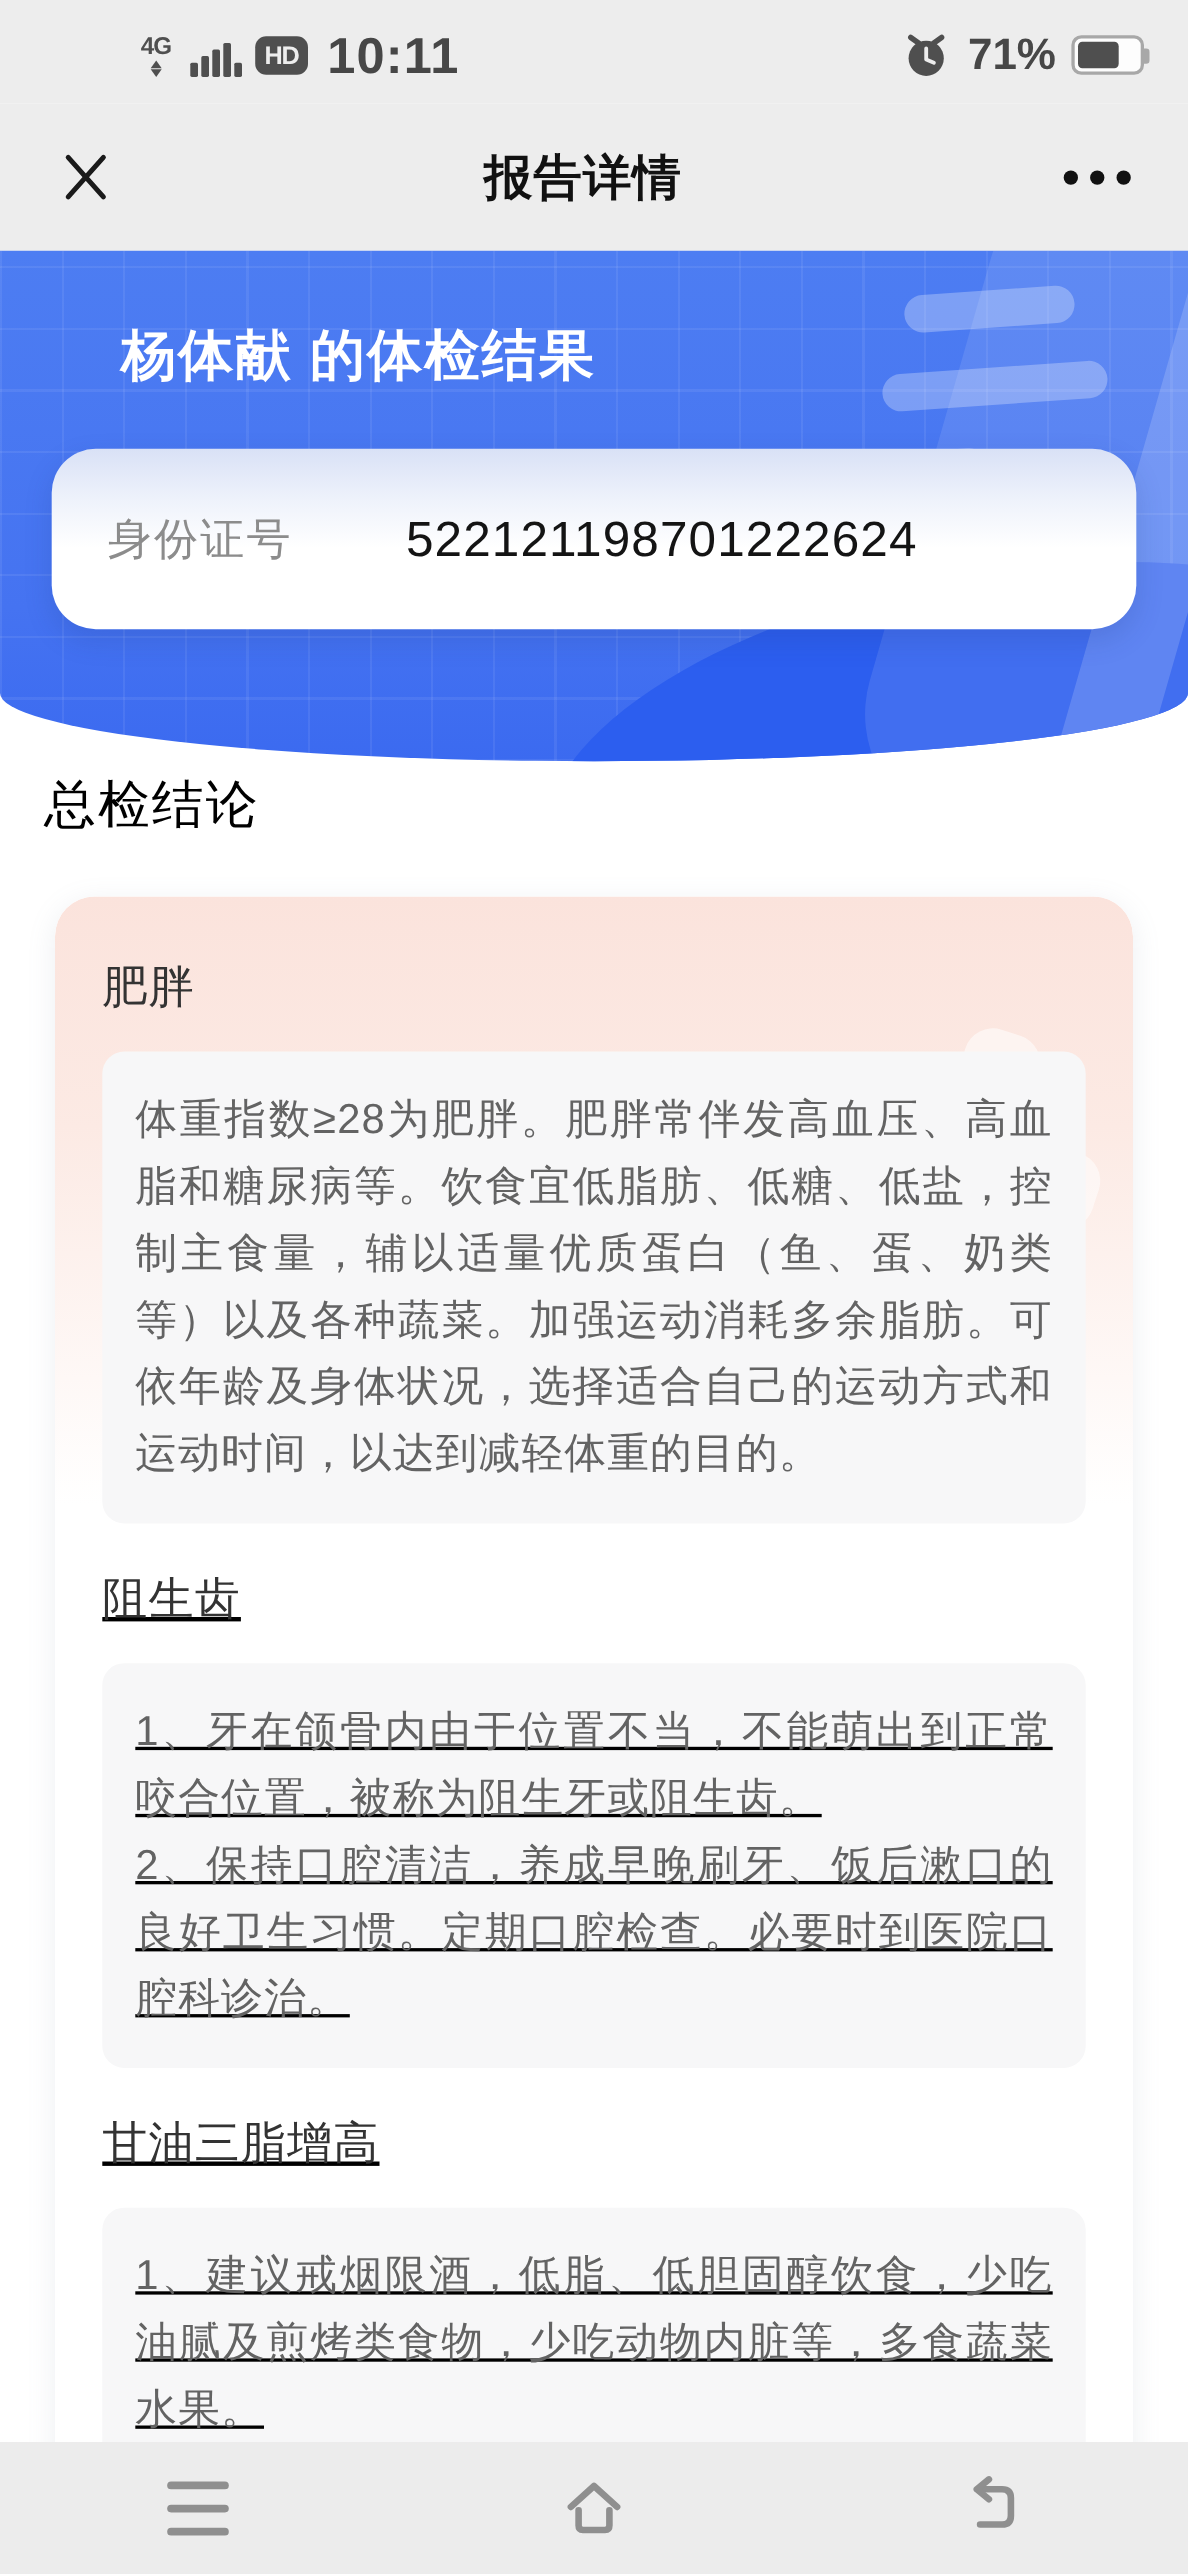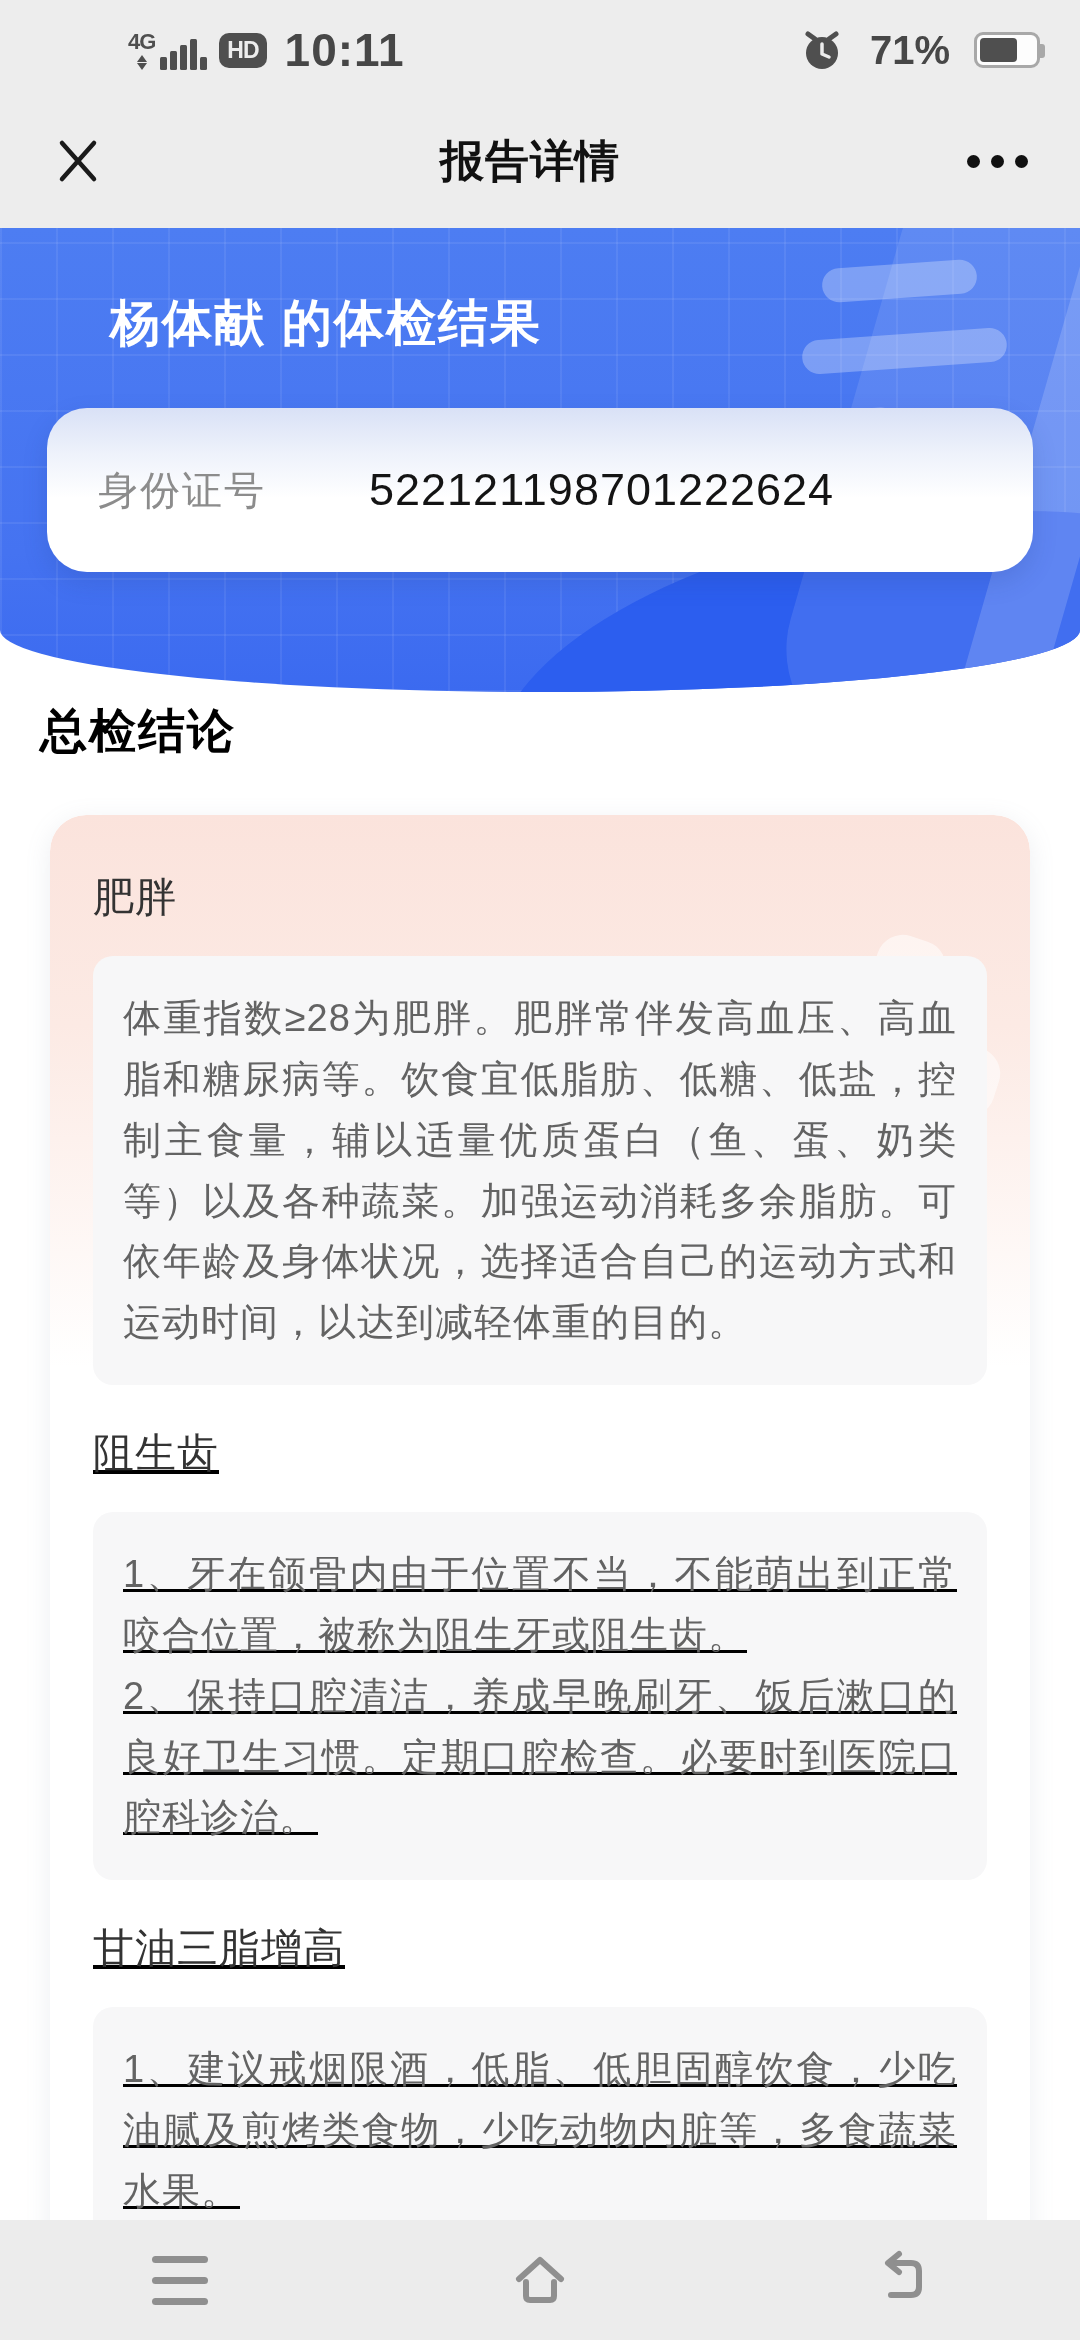--- a/index.html
+++ b/index.html
@@ -4,35 +4,35 @@
 <style>
   * { margin:0; padding:0; box-sizing:border-box; }
   html,body { width:1080px; height:2340px; }
   body { font-family:"Liberation Sans","DejaVu Sans",sans-serif; background:#fff; overflow:hidden; }
   .screen { position:relative; width:1080px; height:2340px; background:#fff; overflow:hidden; }
 
   
   .status-bar { position:absolute; top:0; left:0; width:1080px; height:94px; background:#ededed;
     display:flex; align-items:center; justify-content:space-between; padding:6px 40px 0 128px; }
   .sb-left { display:flex; align-items:center; gap:12px; }
-  .signal-cluster { display:flex; align-items:flex-end; gap:5px; }
+  .signal-cluster { display:flex; align-items:flex-end; gap:18px; }
   .sig-col { display:flex; flex-direction:column; align-items:center; line-height:1; }
   .sig-4g { font-size:22px; font-weight:bold; color:#4f4f4f; letter-spacing:-1px; }
   .sig-arrows { display:flex; flex-direction:column; gap:1px; margin-top:2px; }
   .sig-arrows i { display:block; width:0; height:0; border-left:5px solid transparent; border-right:5px solid transparent; }
   .arr-up { border-bottom:7px solid #4f4f4f; }
   .arr-dn { border-top:7px solid #4f4f4f; }
   .sig-bars { display:flex; align-items:flex-end; gap:3px; }
   .sig-bars span { display:block; width:7px; background:#4f4f4f; border-radius:1.5px; }
   .b1{height:13px;} .b2{height:19px;} .b3{height:25px;} .b4{height:31px;}
   .b5{height:13px; background:#b4b4b4;}
   .hd-badge { background:#4f4f4f; color:#ededed; font-size:23px; font-weight:bold;
     border-radius:10px; padding:6px 8px; line-height:1; letter-spacing:-1px; }
   .sb-time { font-size:46px; font-weight:bold; color:#474747; letter-spacing:1px; margin-left:6px; }
-  .sb-right { display:flex; align-items:center; gap:24px; }
+  .sb-right { display:flex; align-items:center; gap:14px; }
   .sb-pct { font-size:40px; font-weight:bold; color:#474747; }
   .battery { position:relative; width:66px; height:36px; border:3px solid #a8a8a8; border-radius:9px; background:#fdfdfd; padding:3px; }
   .battery-fill { width:68%; height:100%; background:#4f4f4f; border-radius:4px; }
   .battery-nub { position:absolute; right:-8px; top:9px; width:5px; height:14px; background:#a8a8a8; border-radius:0 3px 3px 0; }
 
   
   .nav-bar { position:absolute; top:94px; left:0; width:1080px; height:134px; background:#ededed;
     display:flex; align-items:center; padding:0 52px; }
   .close-btn { width:60px; display:flex; align-items:center; }
   .nav-title { flex:1; text-align:center; font-size:44px; font-weight:bold; color:#111; letter-spacing:1px; }
@@ -60,21 +60,21 @@
   .rb4 { left:780px; top:252px; width:74px;  }
   .hero-title { position:absolute; left:110px; top:62px; color:#fff; font-size:50px; font-weight:bold; letter-spacing:2px; }
 
   .id-card { position:absolute; left:47px; top:180px; width:986px; height:164px; border-radius:40px;
     background:linear-gradient(180deg,#d9e1f6 0%,#eef2fb 28%,#ffffff 55%);
     display:flex; align-items:center; padding-left:51px; box-shadow:0 10px 24px rgba(32,60,140,0.18); }
   .id-label { font-size:40px; color:#8c8c8c; letter-spacing:2px; }
   .id-value { font-size:45px; color:#141414; margin-left:103px; letter-spacing:1px; }
 
   
-  .section-title { position:absolute; left:40px; top:700px; font-size:47px; font-weight:bold; color:#000; letter-spacing:2px; }
+  .section-title { position:absolute; left:40px; top:700px; font-size:47px; font-weight:normal; color:#000; letter-spacing:2px; }
 
   .main-card { position:absolute; left:50px; top:815px; width:980px; height:1600px; border-radius:36px;
     background:#fff; box-shadow:0 6px 26px rgba(130,140,165,0.14); overflow:hidden; padding:58px 43px 0 43px; }
   .main-card::before { content:""; position:absolute; left:0; top:0; right:0; height:600px;
     background:linear-gradient(180deg,#fbe3dc 0%,#fcEae4 35%,rgba(255,255,255,0) 92%);
     border-radius:36px 36px 0 0; pointer-events:none; }
   .plus-deco { position:absolute; right:28px; top:118px; width:240px; height:240px; transform:rotate(18deg); opacity:0.55; pointer-events:none; }
   .plus-deco .pv { position:absolute; left:85px; top:0; width:70px; height:240px; background:#fff; border-radius:26px; }
   .plus-deco .ph { position:absolute; left:0; top:85px; width:240px; height:70px; background:#fff; border-radius:26px; }
 

